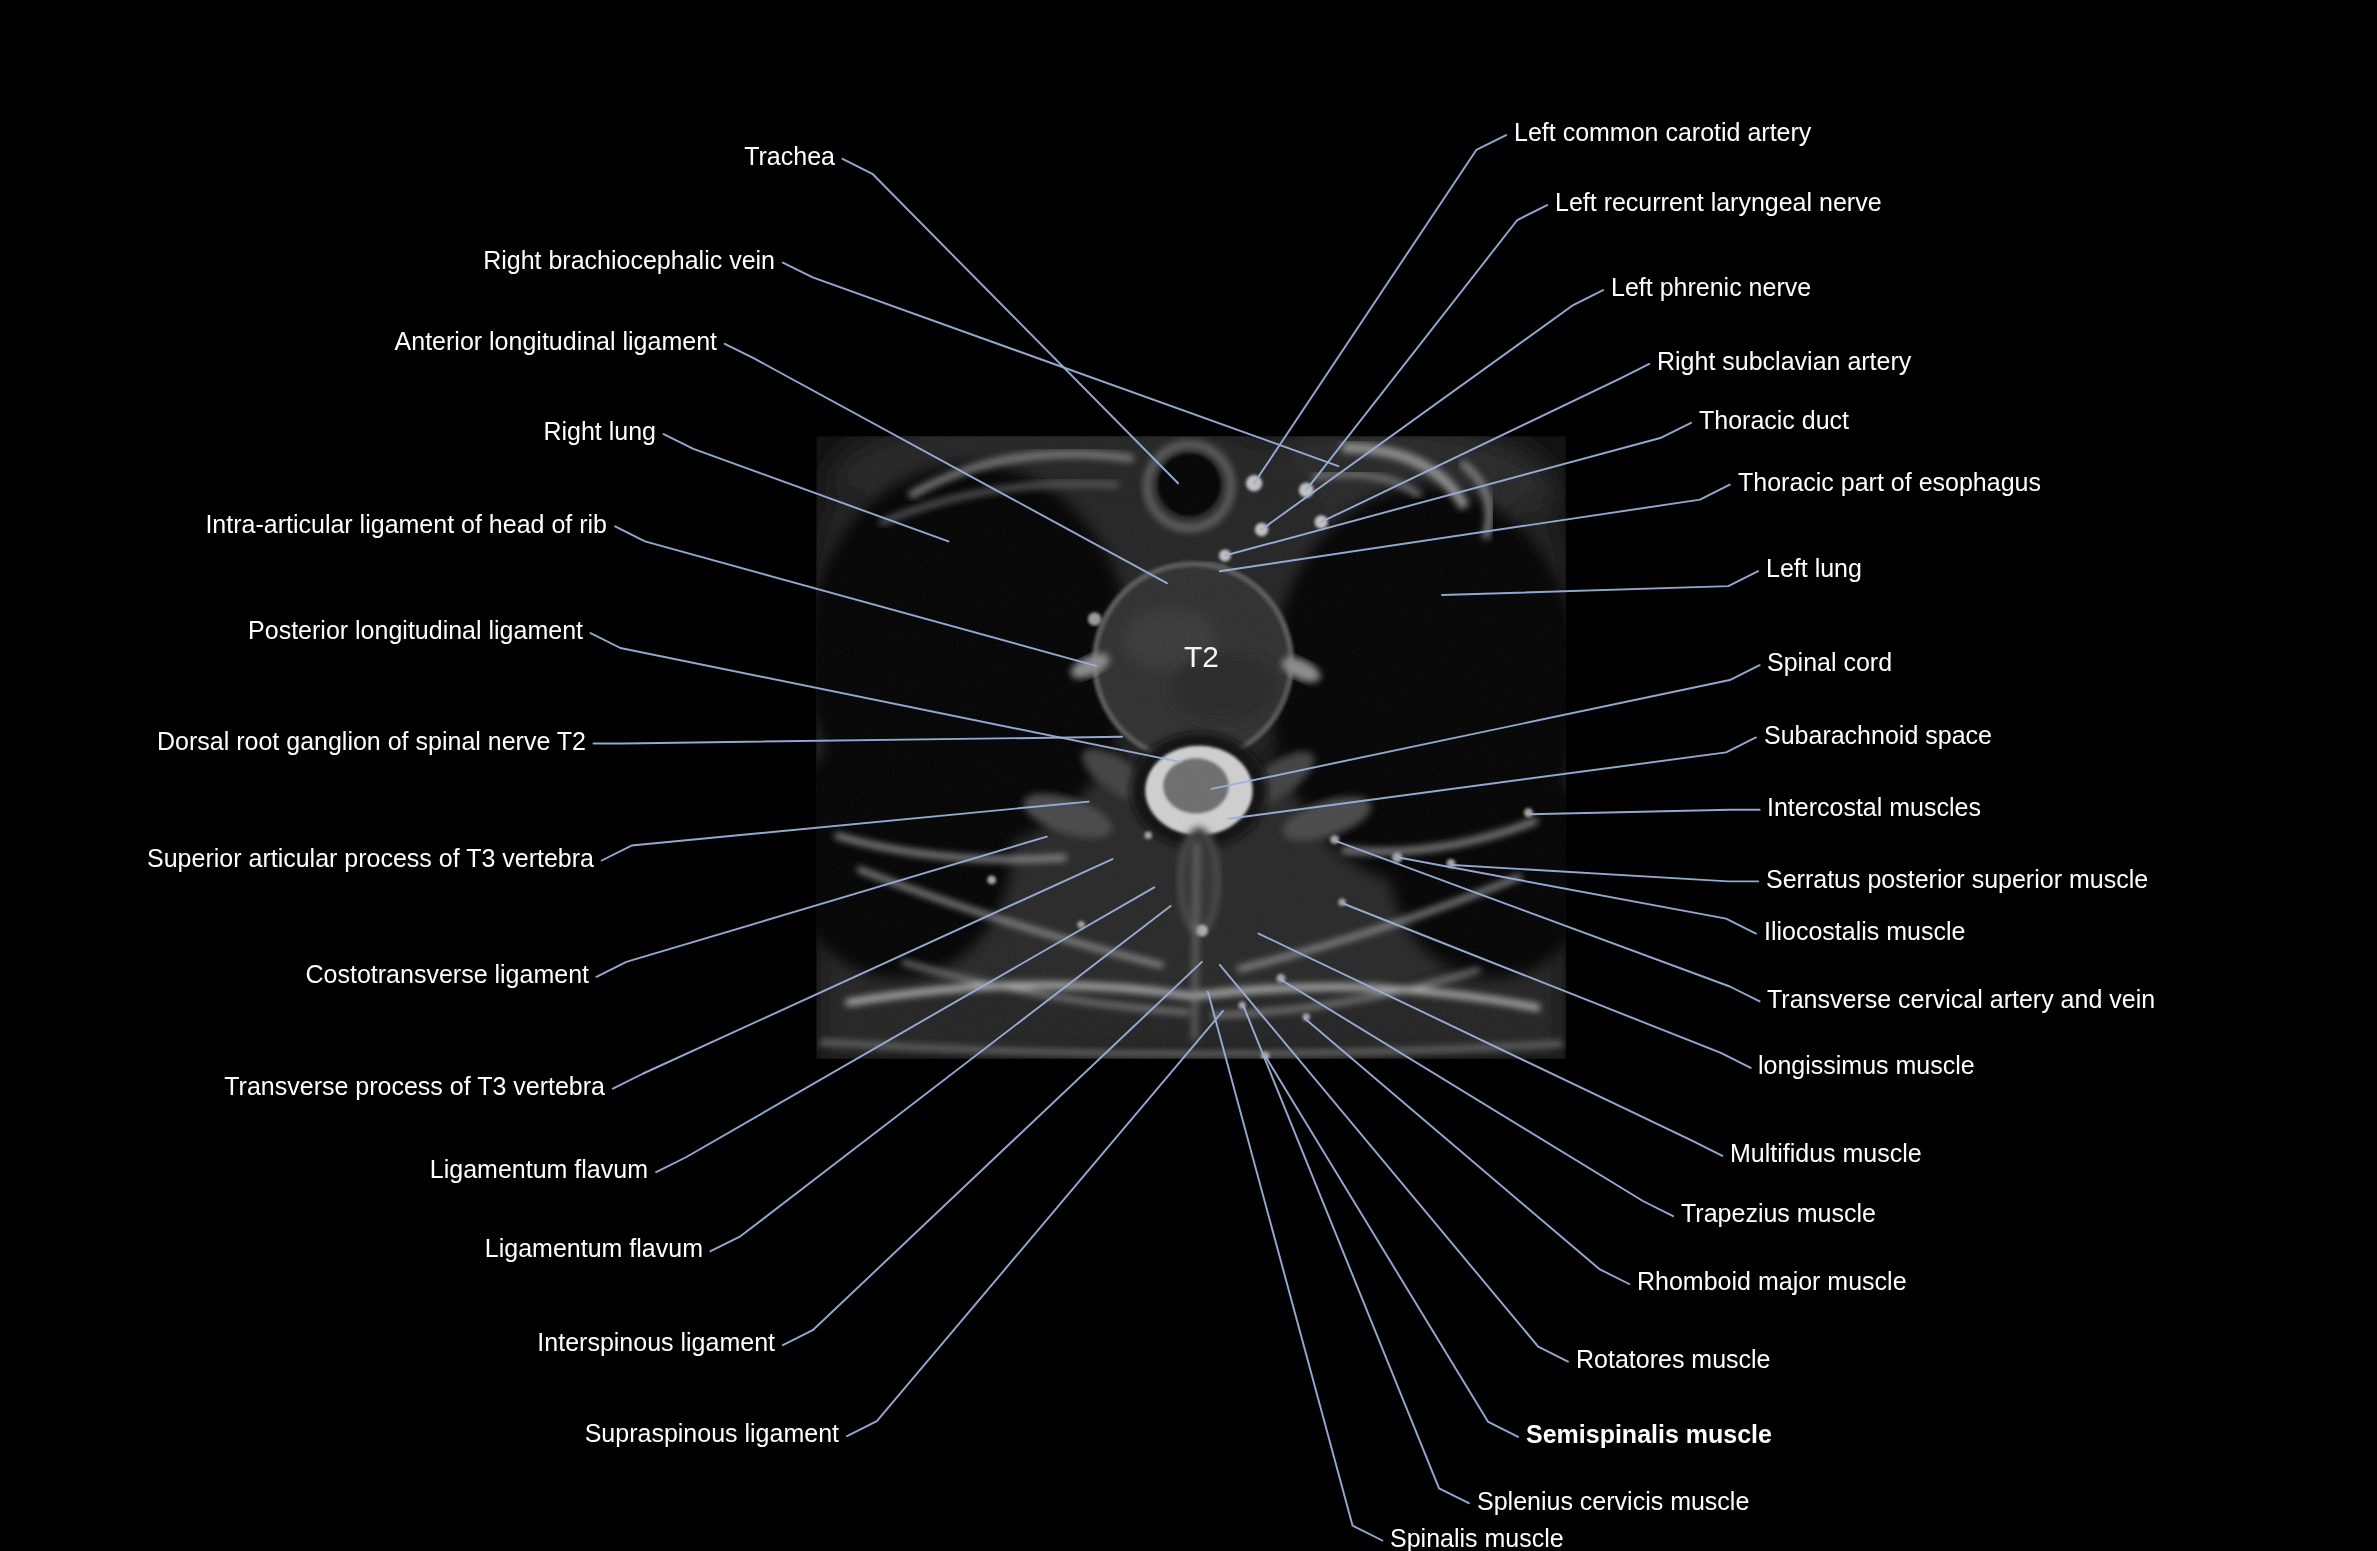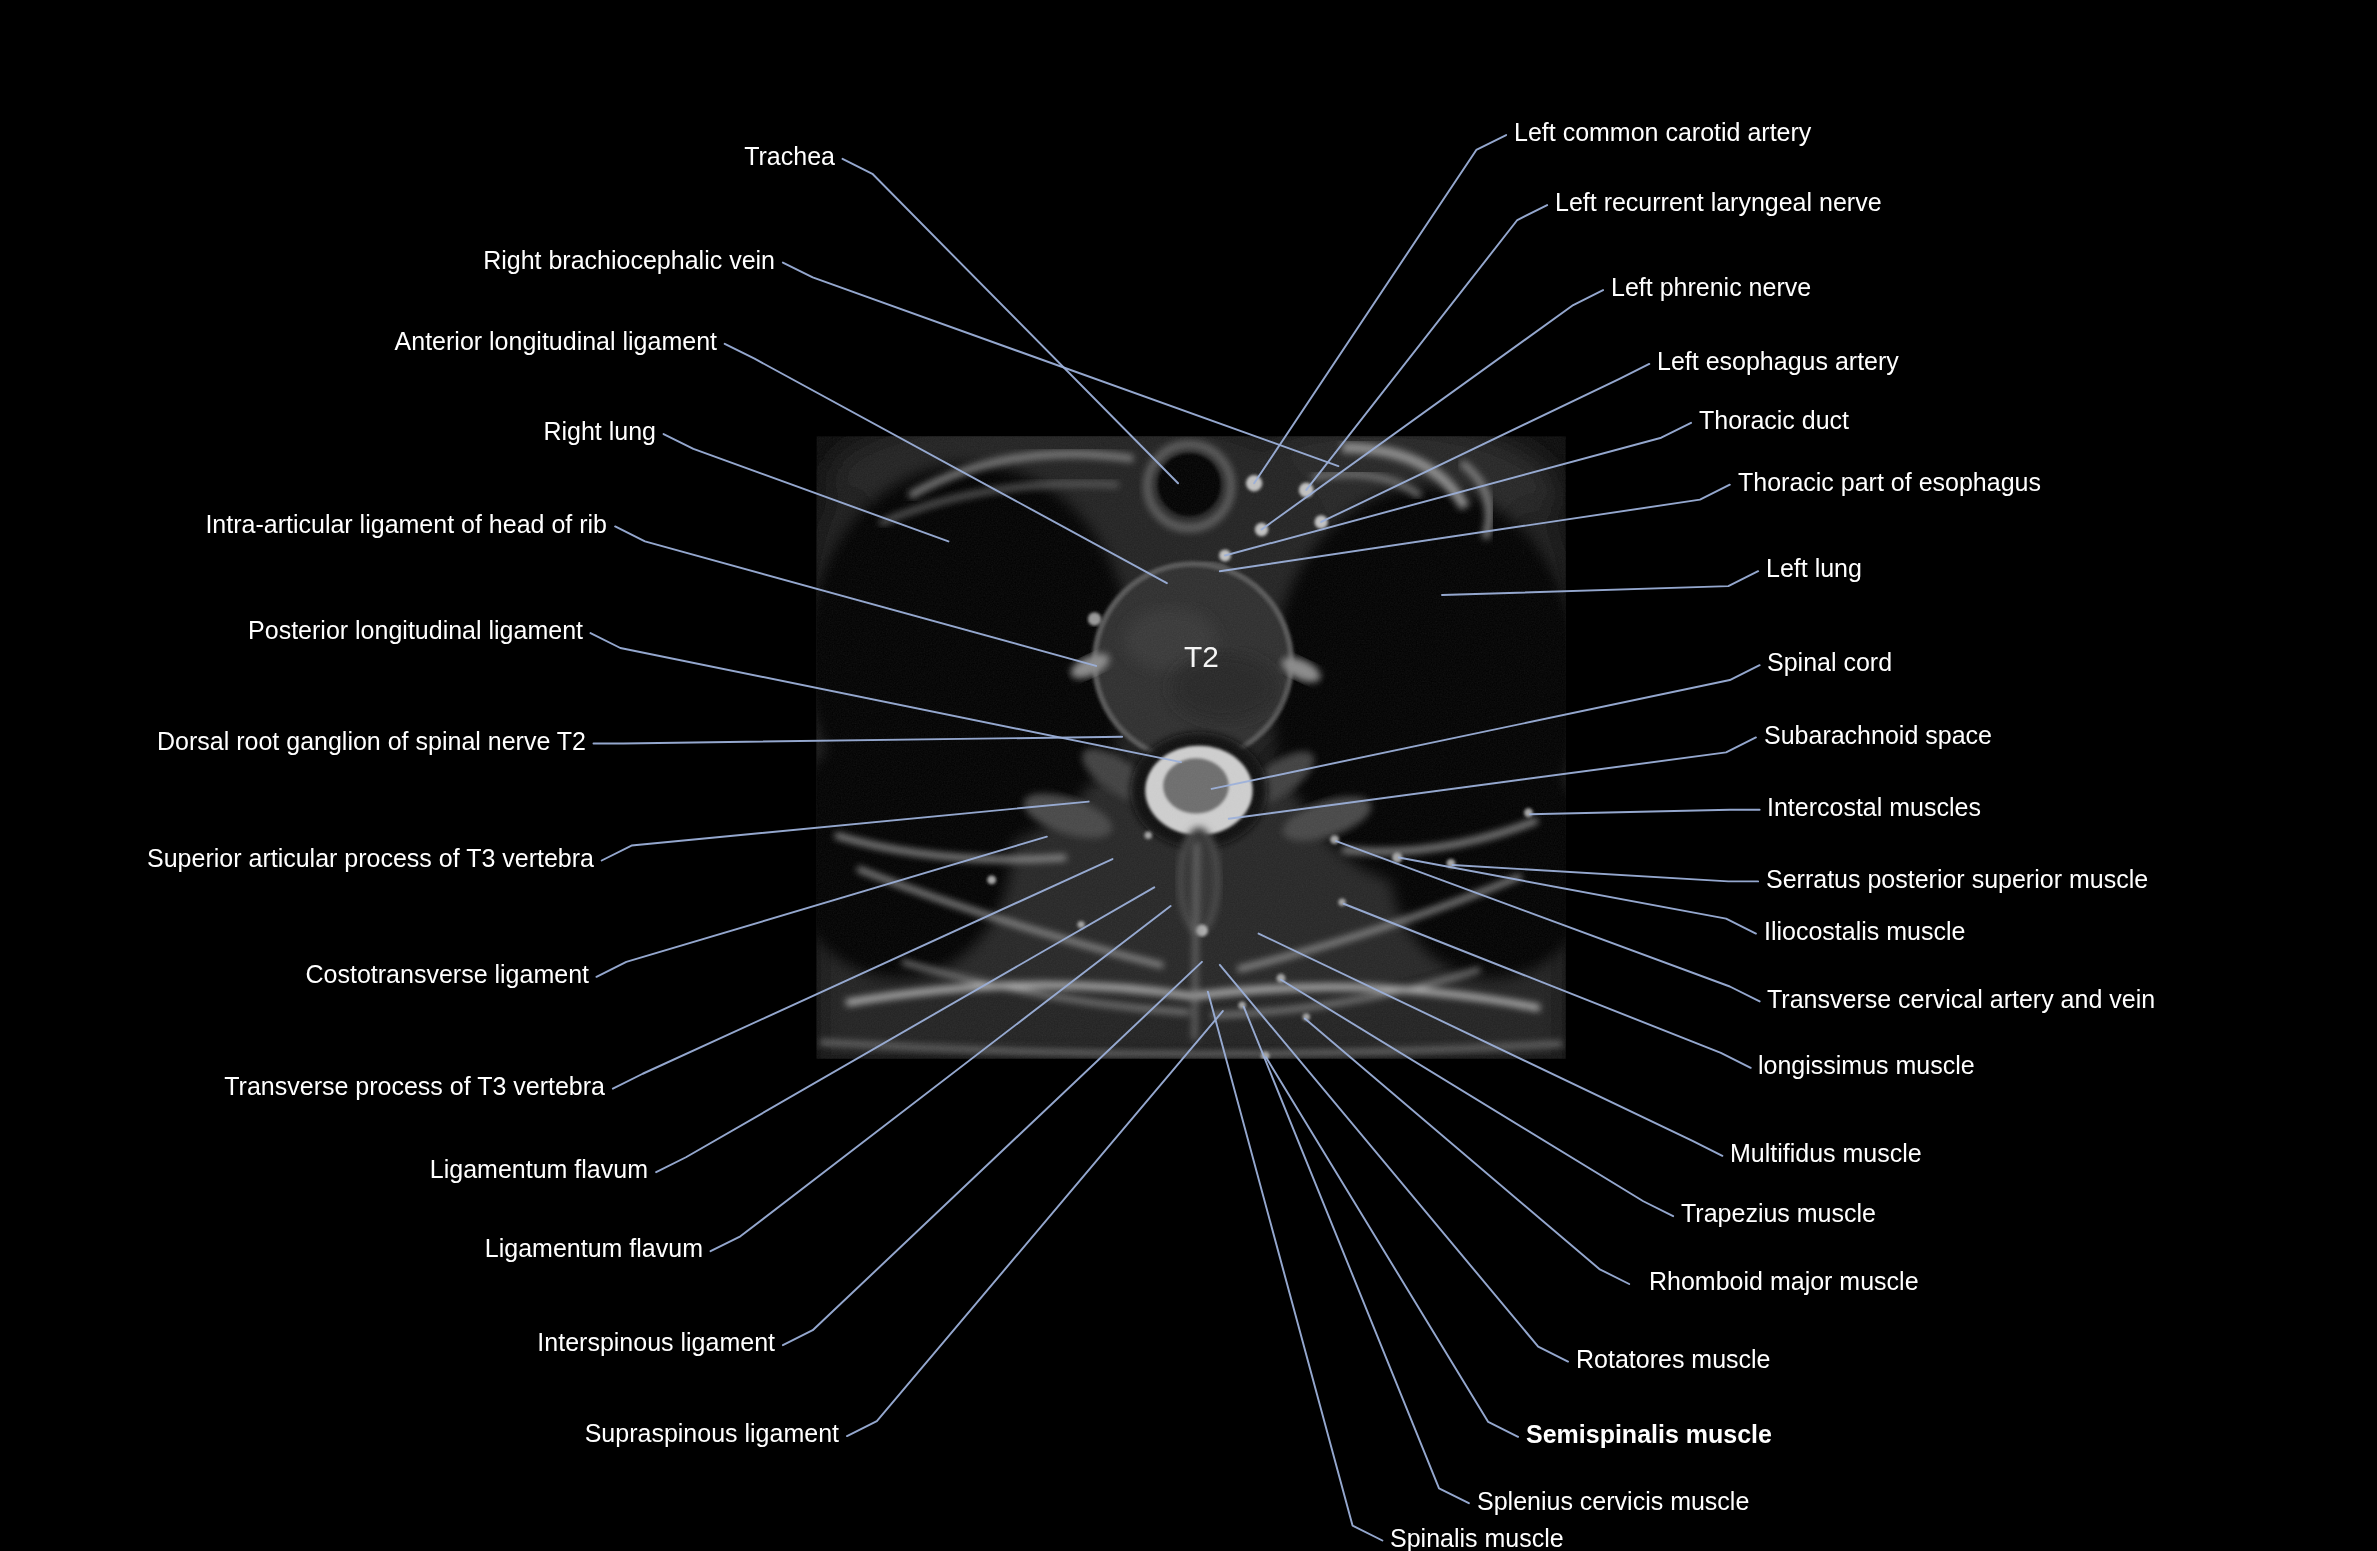--- a/index.html
+++ b/index.html
@@ -185,33 +185,33 @@
       <div class="anatomy-label left" style="right: 1783px; top: 843px;">Superior articular process of T3 vertebra</div>
       <div class="anatomy-label left" style="right: 1788px; top: 959px;">Costotransverse ligament</div>
       <div class="anatomy-label left" style="right: 1772px; top: 1071px;">Transverse process of T3 vertebra</div>
       <div class="anatomy-label left" style="right: 1729px; top: 1154px;">Ligamentum flavum</div>
       <div class="anatomy-label left" style="right: 1674px; top: 1233px;">Ligamentum flavum</div>
       <div class="anatomy-label left" style="right: 1602px; top: 1327px;">Interspinous ligament</div>
       <div class="anatomy-label left" style="right: 1538px; top: 1418px;">Supraspinous ligament</div>
       <div class="anatomy-label right" style="left: 1514px; top: 117px;">Left common carotid artery</div>
       <div class="anatomy-label right" style="left: 1555px; top: 187px;">Left recurrent laryngeal nerve</div>
       <div class="anatomy-label right" style="left: 1611px; top: 272px;">Left phrenic nerve</div>
-      <div class="anatomy-label right" style="left: 1657px; top: 346px;">Left esophagus artery</div>
+      <div class="anatomy-label right" style="left: 1657px; top: 346px;">Right subclavian artery</div>
       <div class="anatomy-label right" style="left: 1699px; top: 405px; text-align: right;">Thoracic duct</div>
       <div class="anatomy-label right" style="left: 1738px; top: 467px;">Thoracic part of esophagus</div>
       <div class="anatomy-label right" style="left: 1766px; top: 553px;">Left lung</div>
       <div class="anatomy-label right" style="left: 1767px; top: 647px;">Spinal cord</div>
       <div class="anatomy-label right" style="left: 1764px; top: 720px;">Subarachnoid space</div>
       <div class="anatomy-label right" style="left: 1767px; top: 792px;">Intercostal muscles</div>
       <div class="anatomy-label right" style="left: 1766px; top: 864px;">Serratus posterior superior muscle</div>
       <div class="anatomy-label right" style="left: 1764px; top: 916px;">Iliocostalis muscle</div>
       <div class="anatomy-label right" style="left: 1767px; top: 984px;">Transverse cervical artery and vein</div>
       <div class="anatomy-label right" style="left: 1758px; top: 1050px;">longissimus muscle</div>
       <div class="anatomy-label right" style="left: 1730px; top: 1138px;">Multifidus muscle</div>
       <div class="anatomy-label right" style="left: 1681px; top: 1198px;">Trapezius muscle</div>
-      <div class="anatomy-label right" style="left: 1637px; top: 1266px; margin-left: 12px;">Rhomboid major muscle</div>
+      <div class="anatomy-label right" style="left: 1637px; top: 1266px;">Rhomboid major muscle</div>
       <div class="anatomy-label right" style="left: 1576px; top: 1344px;">Rotatores muscle</div>
       <div class="anatomy-label right" style="left: 1526px; top: 1419px; font-weight: bold;">Semispinalis muscle</div>
       <div class="anatomy-label right" style="left: 1477px; top: 1486px;">Splenius cervicis muscle</div>
       <div class="anatomy-label right" style="left: 1390px; top: 1523px;">Spinalis muscle</div>
     </div>
 </div>
 
 
 </body></html>

